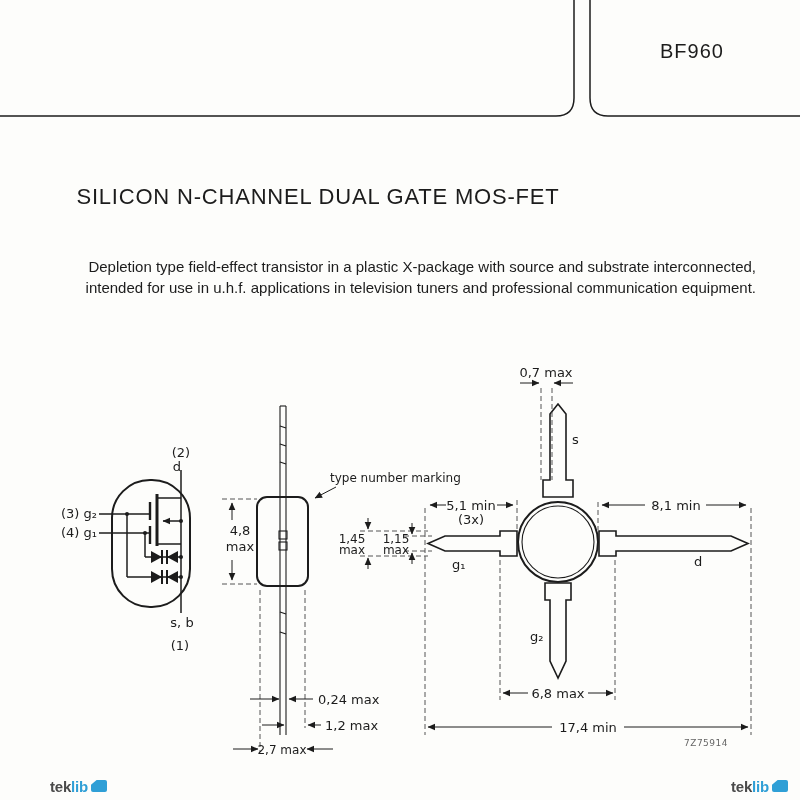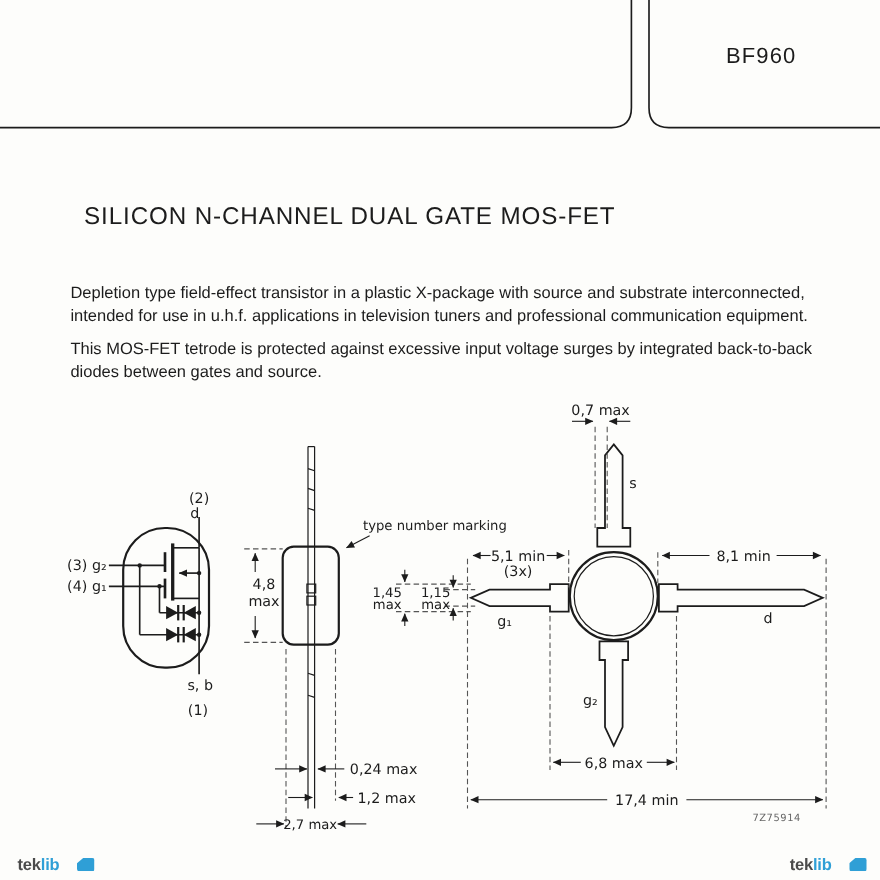--- a/index.html
+++ b/index.html
@@ -2,34 +2,34 @@
 <html><head>
 <meta charset="utf-8">
 <style>
   html,body{margin:0;padding:0;}
   body{width:800px;height:800px;background:#fdfdfb;position:relative;overflow:hidden;
        font-family:"Liberation Sans",sans-serif;color:#1c1c1c;}
   .abs{position:absolute;}
   #part-number{left:660px;top:40px;font-size:20px;letter-spacing:1px;}
   #doc-title{left:0;top:184px;width:636px;text-align:center;font-size:22px;letter-spacing:.8px;}
   #desc{left:64px;top:256px;width:692px;font-size:15px;line-height:21px;}
-  #desc p{margin:0 0 9px 0;}
+  #desc p{margin:0 0 9px 0;text-align:right;}
   svg{position:absolute;left:0;top:0;}
   svg text{font-family:"DejaVu Sans","Liberation Sans",sans-serif;font-size:13px;fill:#1c1c1c;}
   text.small{font-size:12px;}
   text.code{font-size:9px;fill:#666;letter-spacing:.5px;}
   .ln{stroke:#1c1c1c;fill:none;}
   .w2{stroke-width:2px;}
   .w15{stroke-width:1.5px;}
   .w1{stroke-width:1.1px;}
   .dim{stroke:#1c1c1c;stroke-width:1px;fill:none;}
   .ext{stroke:#555;stroke-width:1px;fill:none;stroke-dasharray:5 3;}
   .lead{fill:#fdfdfb;stroke:#1c1c1c;stroke-width:1.6px;}
-  .logo{bottom:6px;height:16px;display:flex;align-items:center;gap:16px;
-        font-size:15px;font-weight:bold;letter-spacing:-.2px;}
+  .logo{bottom:6px;height:16px;display:flex;align-items:center;gap:3px;
+        font-size:15px;font-weight:bold;letter-spacing:-.2px;margin-left:34px;}
   .logo .tek{color:#4a4a4a;}
   .logo .lib{color:#2f9fd6;}
   .logo-icon{display:inline-block;width:16px;height:12px;background:#2f9fd6;border-radius:2px;
         clip-path:polygon(0 40%,35% 0,100% 0,100% 100%,0 100%);}
   #logo-left{left:16px;}
   #logo-right{right:12px;}
 </style>
 </head>
 <body>
 
@@ -187,21 +187,20 @@
     <text x="684" y="746" class="code">7Z75914</text>
   </g>
 </svg>
 
 <div class="abs" id="part-number">BF960</div>
 
 <div class="abs" id="doc-title">SILICON N-CHANNEL DUAL GATE MOS-FET</div>
 
 <div class="abs" id="desc">
   <p>Depletion type field-effect transistor in a plastic X-package with source and substrate interconnected, intended for use in u.h.f. applications in television tuners and professional communication equipment.</p>
-  <p>This MOS-FET tetrode is protected against excessive input voltage surges by integrated back-to-back diodes between gates and source.</p>
 </div>
 
 <div class="abs logo" id="logo-left">
   <span><span class="tek">tek</span><span class="lib">lib</span></span>
   <span class="logo-icon"></span>
 </div>
 <div class="abs logo" id="logo-right">
   <span><span class="tek">tek</span><span class="lib">lib</span></span>
   <span class="logo-icon"></span>
 </div>

